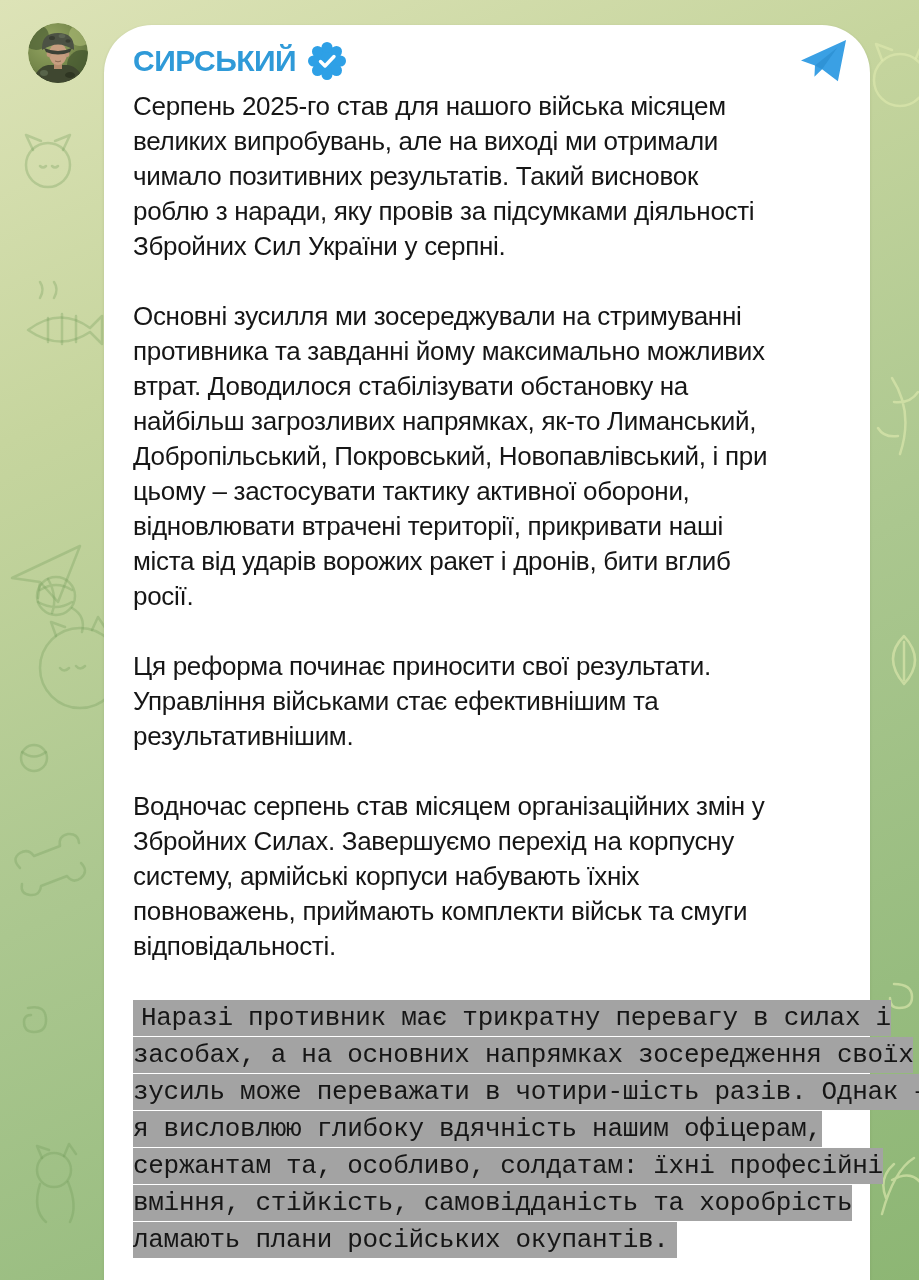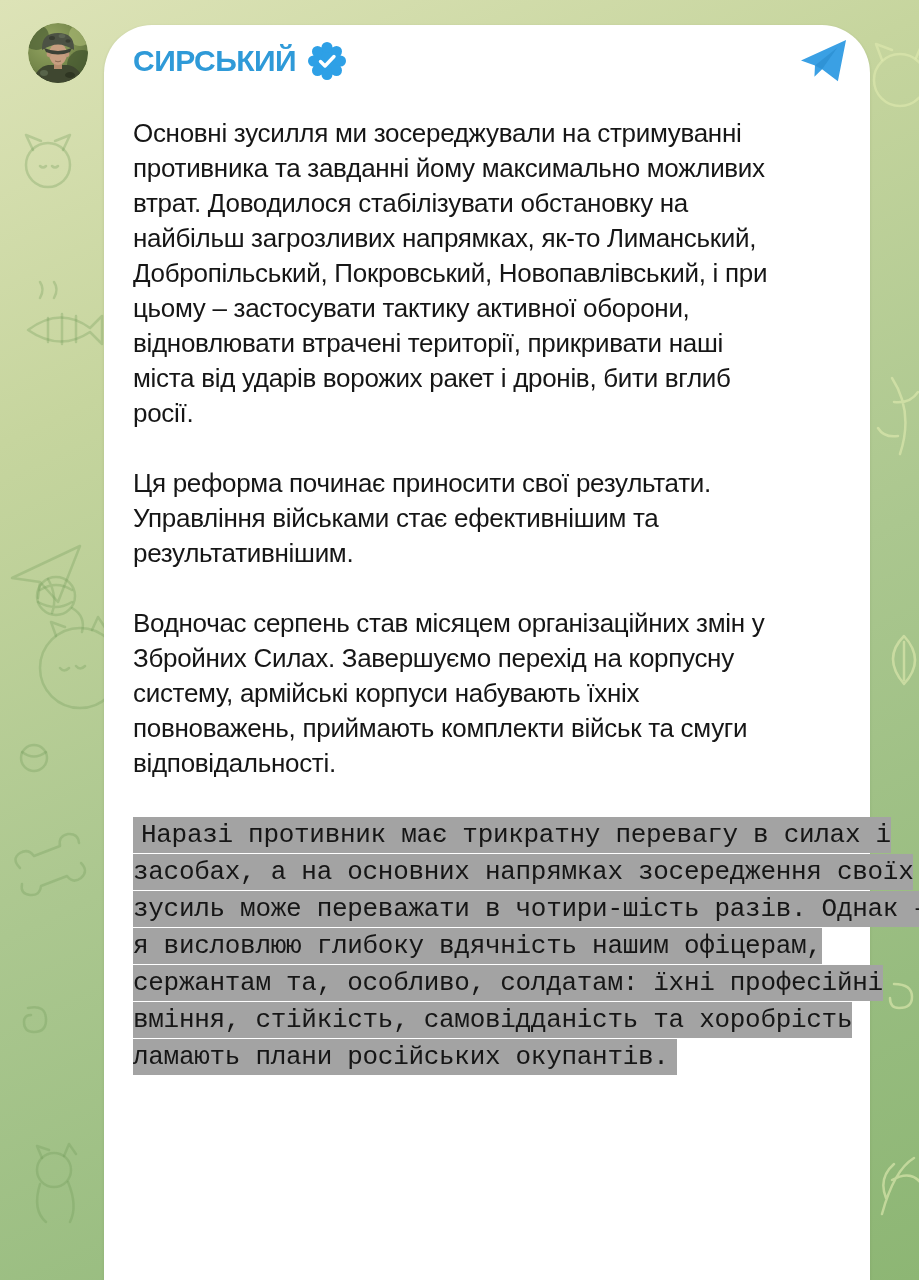--- a/index.html
+++ b/index.html
@@ -160,20 +160,25 @@
     </span>
   </div>
 
   <span class="share">
     <svg width="52" height="46" viewBox="0 0 54 48">
       <path d="M3 23.5 L50 2 L41.5 45 L25 32.5 L17 40.5 L17.6 28.8 Z" fill="#3aa0e4"></path>
       <path d="M17.6 28.8 L41 10 L25 32.5 Z" fill="#2f93d6"></path>
     </svg>
   </span>
 
+  <p class="para first">Серпень 2025-го став для нашого війська місяцем
+великих випробувань, але на виході ми отримали
+чимало позитивних результатів. Такий висновок
+роблю з наради, яку провів за підсумками діяльності
+Збройних Сил України у серпні.</p>
   <p class="para">Основні зусилля ми зосереджували на стримуванні
 противника та завданні йому максимально можливих
 втрат. Доводилося стабілізувати обстановку на
 найбільш загрозливих напрямках, як-то Лиманський,
 Добропільський, Покровський, Новопавлівський, і при
 цьому – застосувати тактику активної оборони,
 відновлювати втрачені території, прикривати наші
 міста від ударів ворожих ракет і дронів, бити вглиб
 росії.</p>
   <p class="para">Ця реформа починає приносити свої результати.

